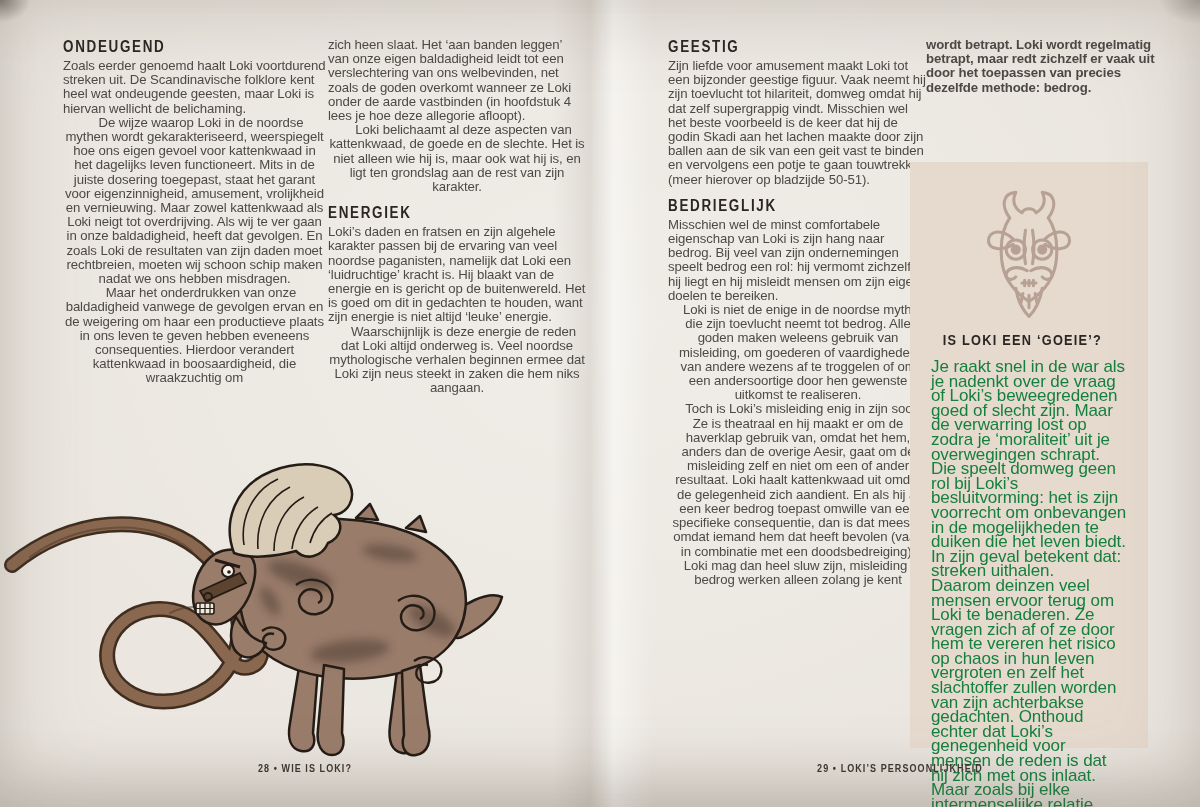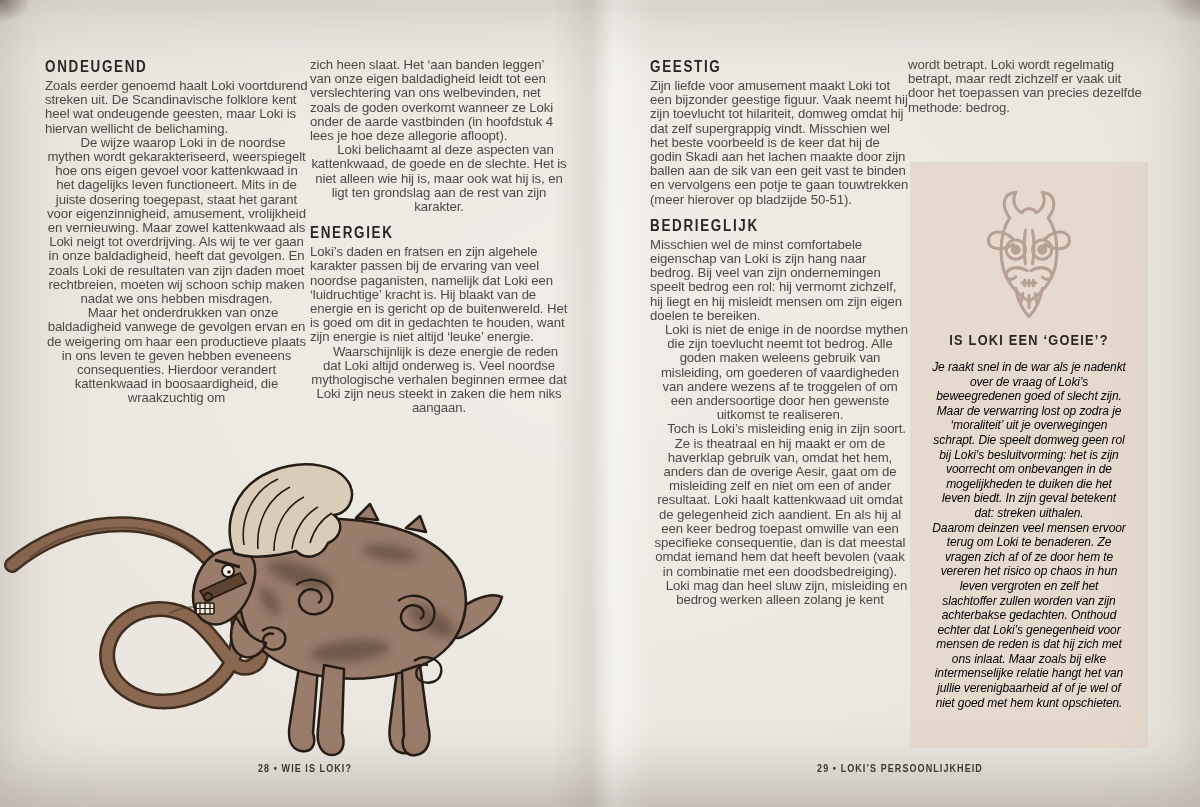--- a/index.html
+++ b/index.html
@@ -25,50 +25,50 @@
   }
   .corner-smudge-right{
     position:absolute;right:0;top:0;width:40px;height:24px;pointer-events:none;
     background:radial-gradient(ellipse at top right, rgba(55,46,38,0.30), rgba(0,0,0,0) 72%);
   }
   .gutter-shadow{
     position:absolute;left:552px;top:0;width:100px;height:100%;pointer-events:none;
     background:linear-gradient(90deg, rgba(0,0,0,0) 0%, rgba(118,106,92,0.13) 38%, rgba(255,255,255,0.45) 62%, rgba(0,0,0,0) 100%);
   }
   .col{
-    position:absolute;top:58px;
-    font-size:13.2px;line-height:14.2px;letter-spacing:-0.1px;
+    position:absolute;top:38px;
+    font-size:13.2px;line-height:14.2px;letter-spacing:-0.1px;margin-left:18px;
   }
   .col-l1{left:45px;width:263px;}
   .col-l2{left:310px;width:258px;}
   .col-r1{left:650px;width:260px;}
-  .col-r2{left:908px;width:242px;}
+  .col-r2{left:908px;width:242px;font-weight:bold;}
   p{margin:0;}
   .ind{text-indent:13px;text-align:center;}
   .rune-heading{
     display:block;
     font-weight:700;color:#2b2623;
     font-size:16px;line-height:18px;letter-spacing:2px;
     transform:scaleX(0.84);transform-origin:left center;
     margin:0 0 3px 0;white-space:nowrap;
   }
   .rune-heading.spaced{margin-top:10px;}
   .sidebar-box{
     position:absolute;left:910px;top:162px;width:238px;height:586px;
     background:#e6dacf;box-sizing:border-box;
-    padding:24px 21px 0 21px;text-align:center;
+    padding:24px 21px 0 21px;text-align:left;
   }
   .sidebar-box .mask-wrap{width:112px;height:132px;margin:2px auto 12px auto;}
   .sidebar-title{
     font-weight:700;color:#2b2623;font-size:14.5px;letter-spacing:1.4px;
     transform:scaleX(0.88);transform-origin:center;
     margin:0 0 12px 0;white-space:nowrap;
   }
   .sidebar-box p{
-    font-size:12px;line-height:14.6px;letter-spacing:-0.1px;color:#000000;font-style:italic;
+    font-size:17px;line-height:14.6px;letter-spacing:-0.1px;color:#15803d;
   }
   .footer{
     position:absolute;top:763px;
     font-weight:700;font-size:10px;letter-spacing:1.2px;color:#3b3732;
     text-align:center;white-space:nowrap;
     transform:scaleX(0.9);
   }
   .footer-left{left:45px;width:520px;}
   .footer-right{left:650px;width:500px;}
   .goat-art{position:absolute;left:0px;top:425px;width:660px;height:360px;}

